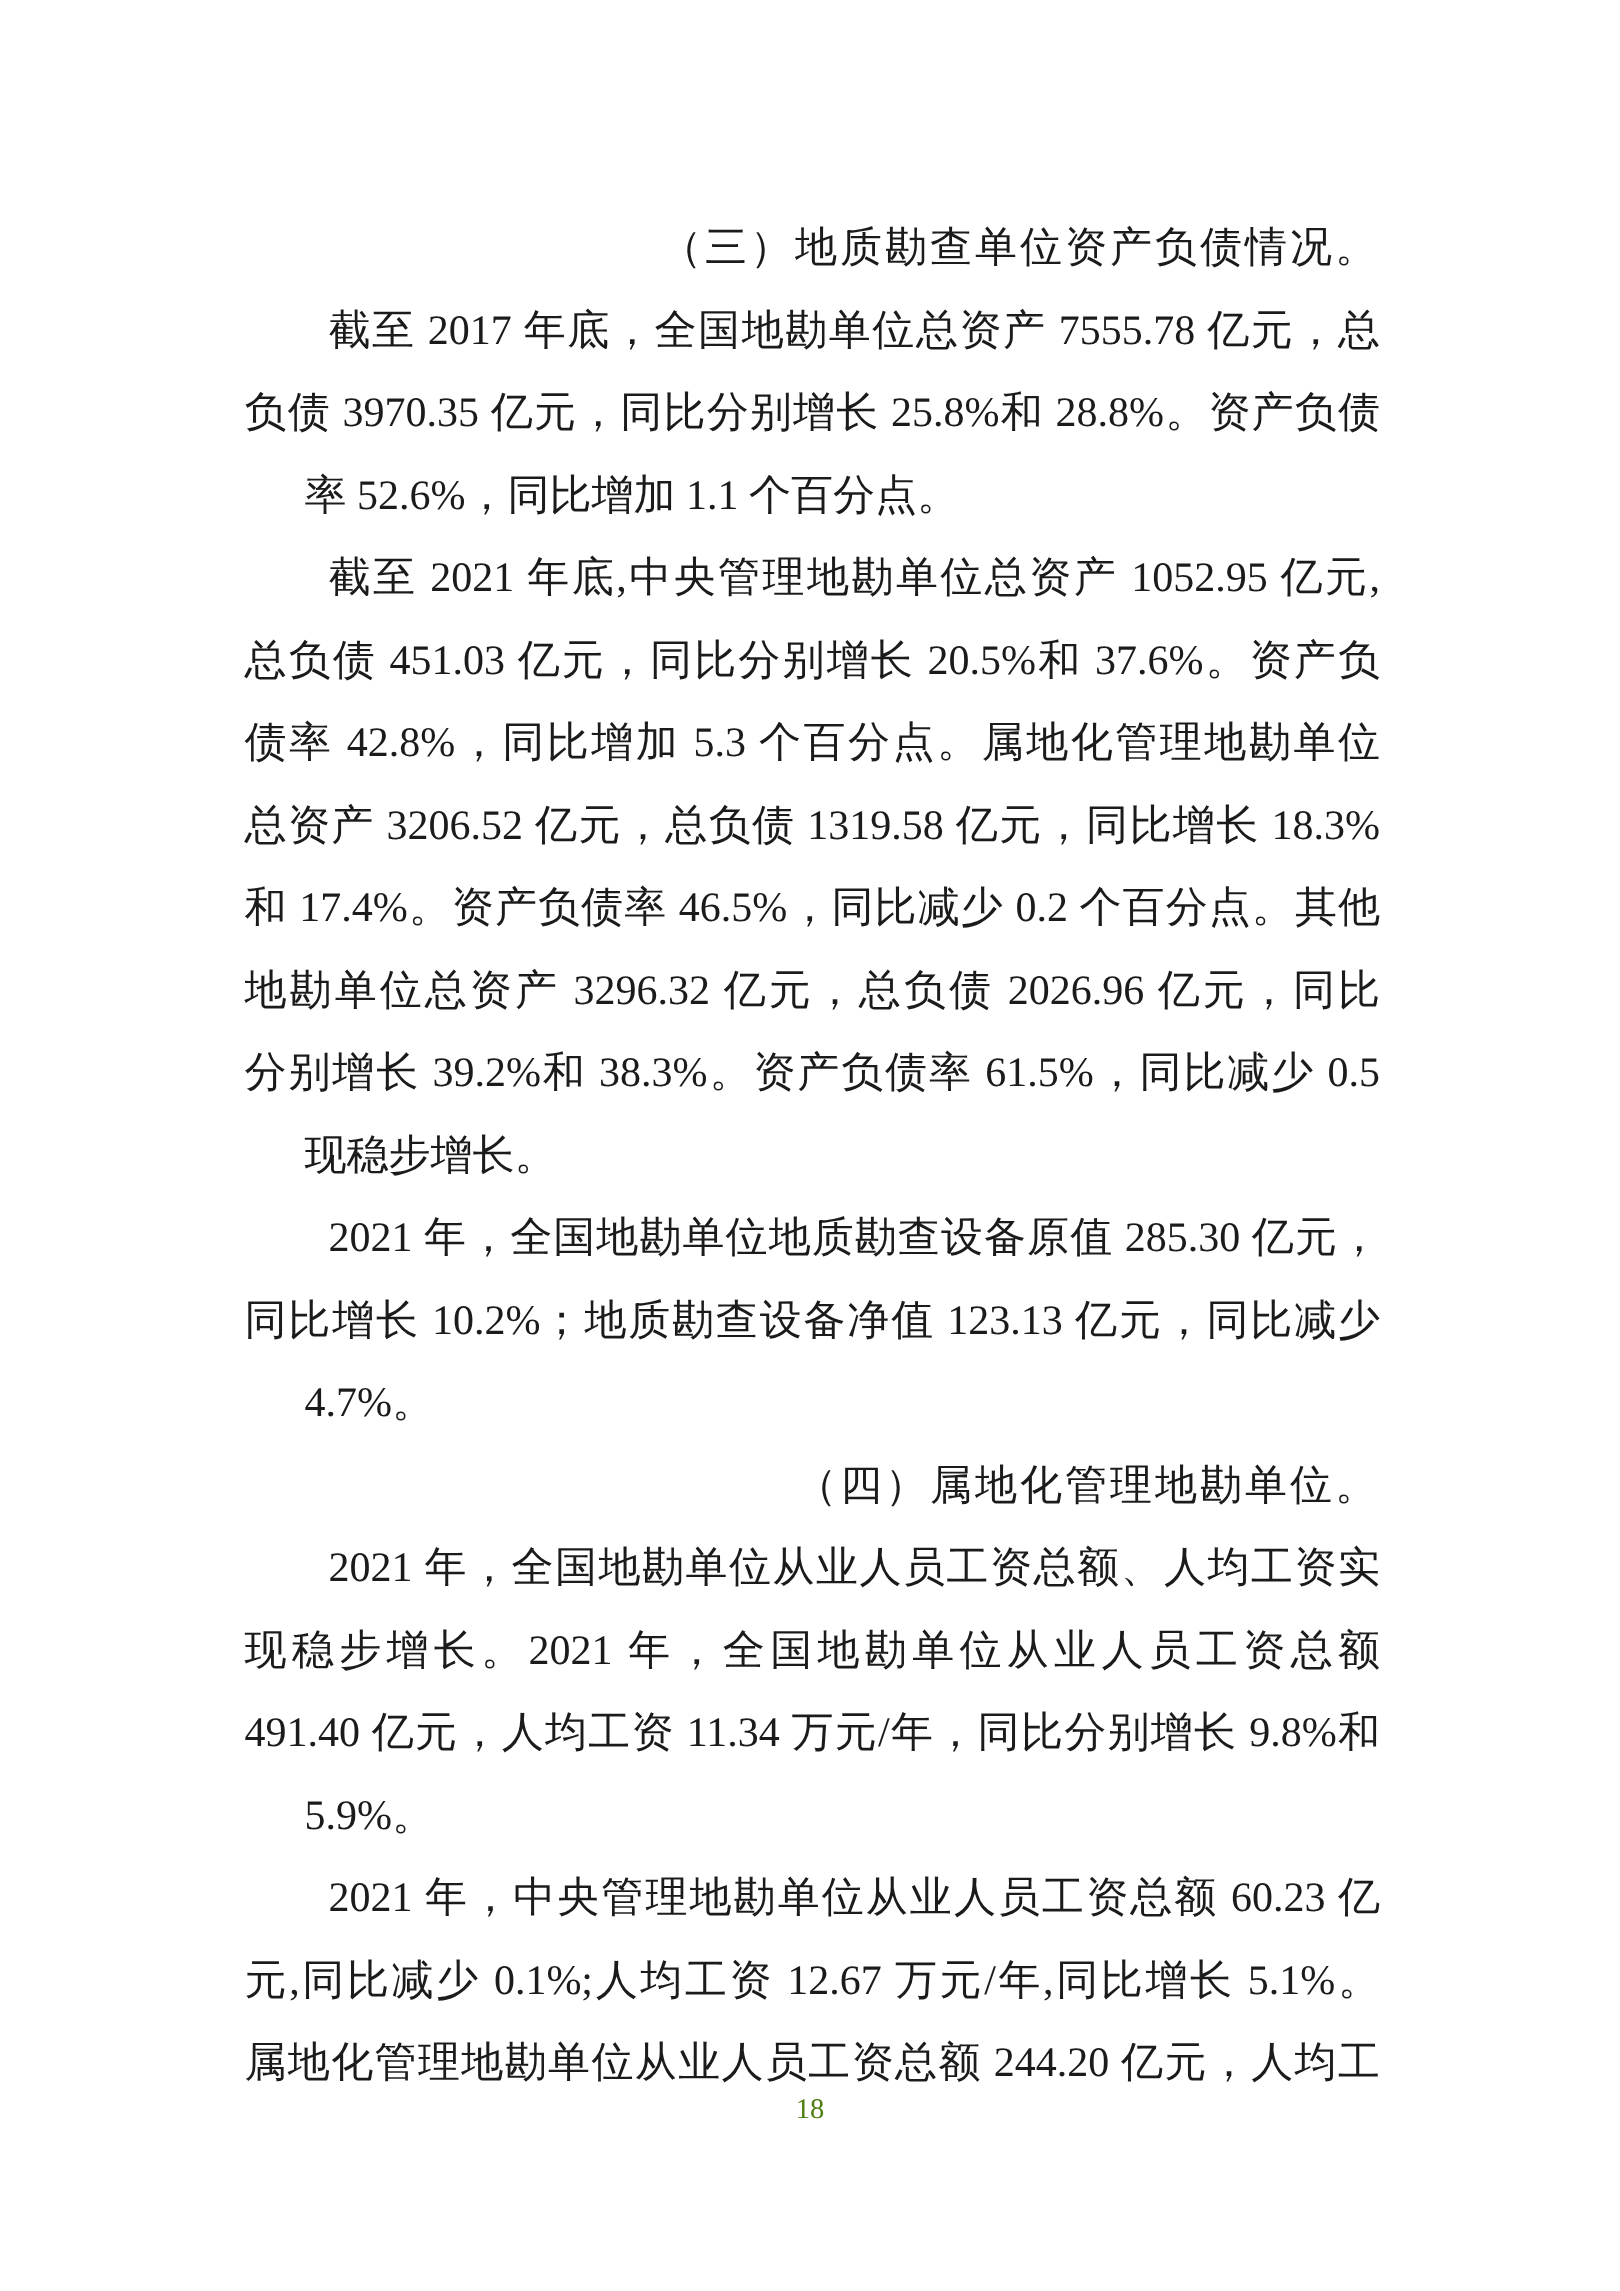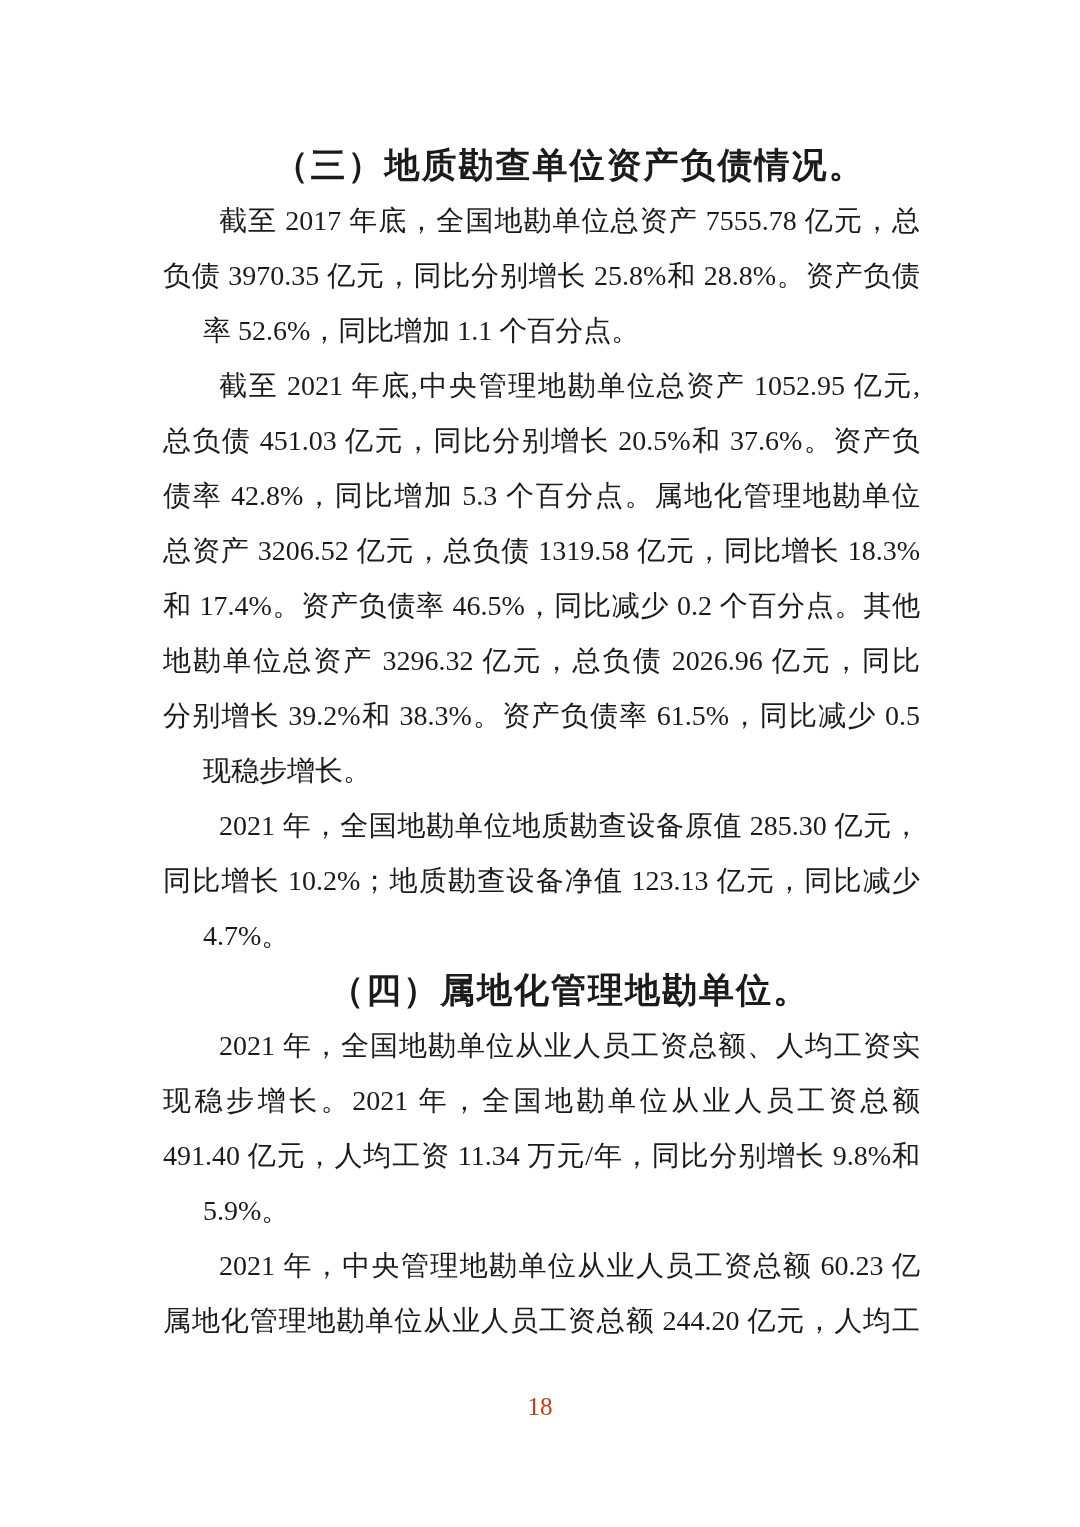--- a/index.html
+++ b/index.html
@@ -33,36 +33,36 @@
   }
   .endp {
     text-align: left;
     text-align-last: auto;
     margin-left: 40px;
   }
   .indent {
     text-indent: 56px;
   }
   .heading {
-    font-weight: 700;
-    font-size: 35px;
-    text-align: center;
+    font-weight: 400;
+    font-size: 28px;
+    text-align: right;
     text-align-last: auto;
     text-indent: 56px;
     letter-spacing: 2px;
   }
   .page-number {
     position: absolute;
     top: 1396px;
     left: 0;
     width: 100%;
     text-align: center;
-    font-size: 25px;
+    font-size: 19px;
     line-height: 22px;
-    color: #c2410c;
+    color: #4d7c0f;
   }
 </style>
 </head>
 <body>
 
 <div class="doc-page">
 
   <div class="text-block">
     <div class="line heading">（三）地质勘查单位资产负债情况。</div>
     <div class="line just indent">截至 2017 年底，全国地勘单位总资产 7555.78 亿元，总</div>
@@ -78,18 +78,19 @@
     <div class="line endp">现稳步增长。</div>
     <div class="line just indent">2021 年，全国地勘单位地质勘查设备原值 285.30 亿元，</div>
     <div class="line just">同比增长 10.2%；地质勘查设备净值 123.13 亿元，同比减少</div>
     <div class="line endp">4.7%。</div>
     <div class="line heading">（四）属地化管理地勘单位。</div>
     <div class="line just indent">2021 年，全国地勘单位从业人员工资总额、人均工资实</div>
     <div class="line just">现稳步增长。2021 年，全国地勘单位从业人员工资总额</div>
     <div class="line just">491.40 亿元，人均工资 11.34 万元/年，同比分别增长 9.8%和</div>
     <div class="line endp">5.9%。</div>
     <div class="line just indent">2021 年，中央管理地勘单位从业人员工资总额 60.23 亿</div>
+    <div class="line just">元,同比减少 0.1%;人均工资 12.67 万元/年,同比增长 5.1%。</div>
     <div class="line just">属地化管理地勘单位从业人员工资总额 244.20 亿元，人均工</div>
   </div>
 
   <div class="page-number">18</div>
 
 </div>
 
 </body></html>

